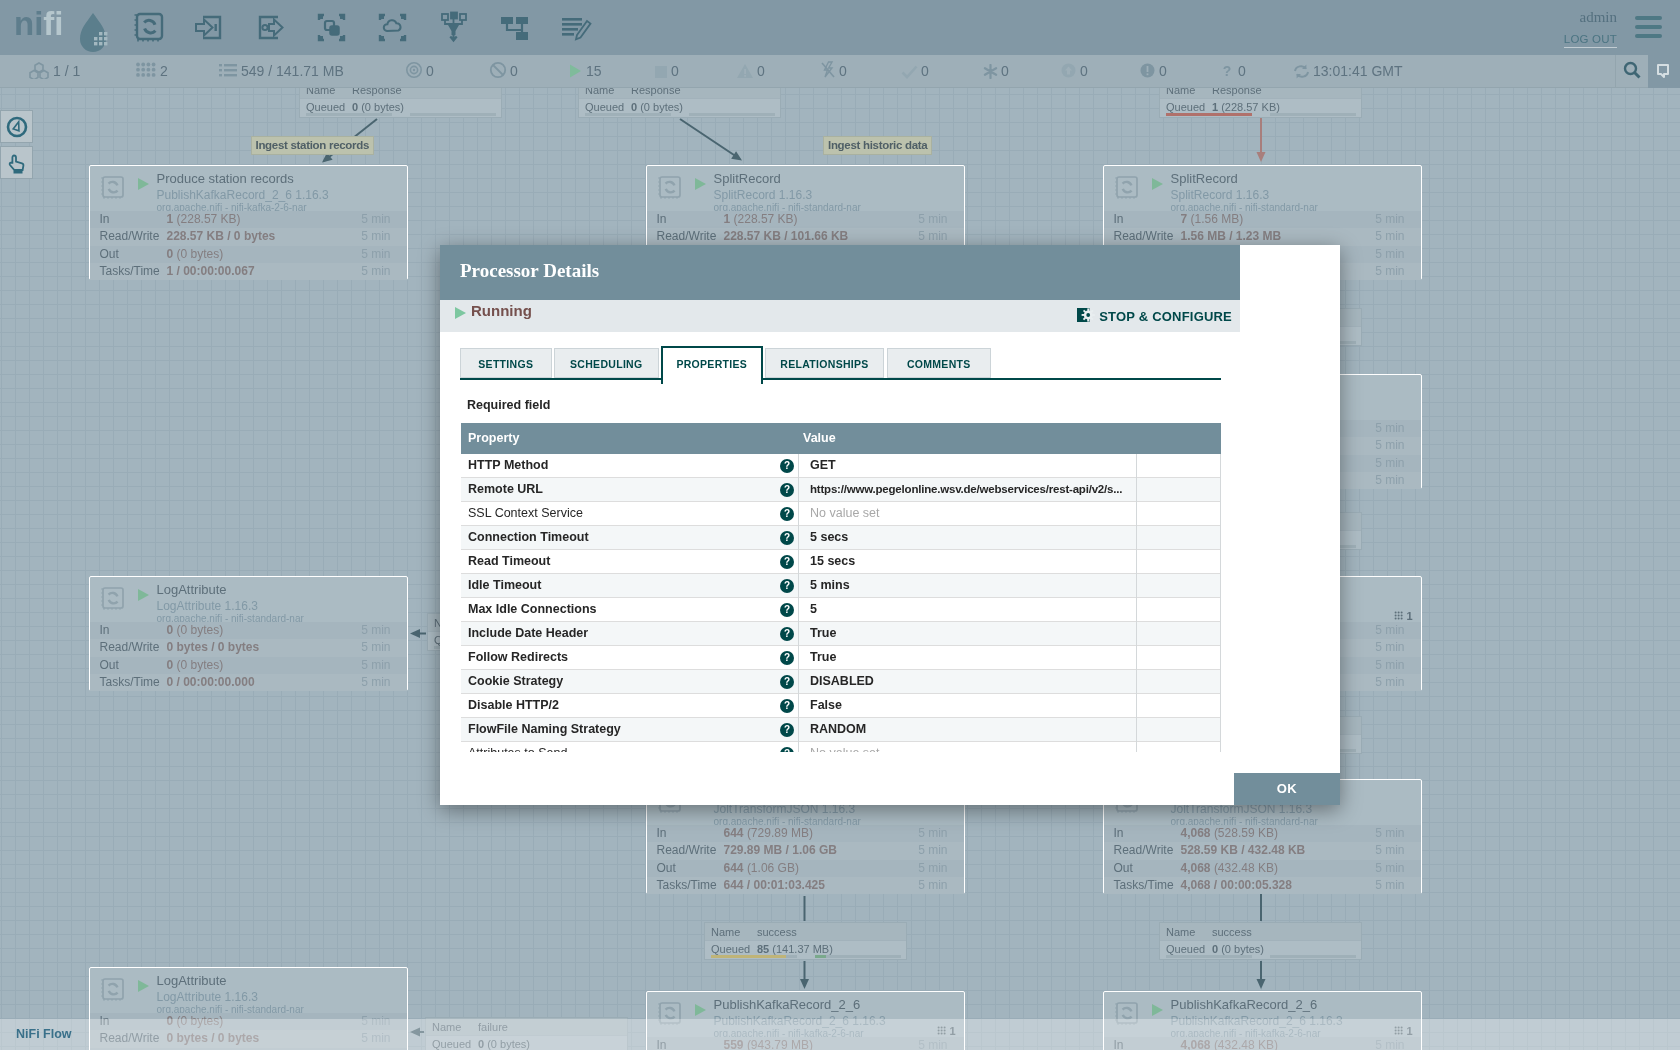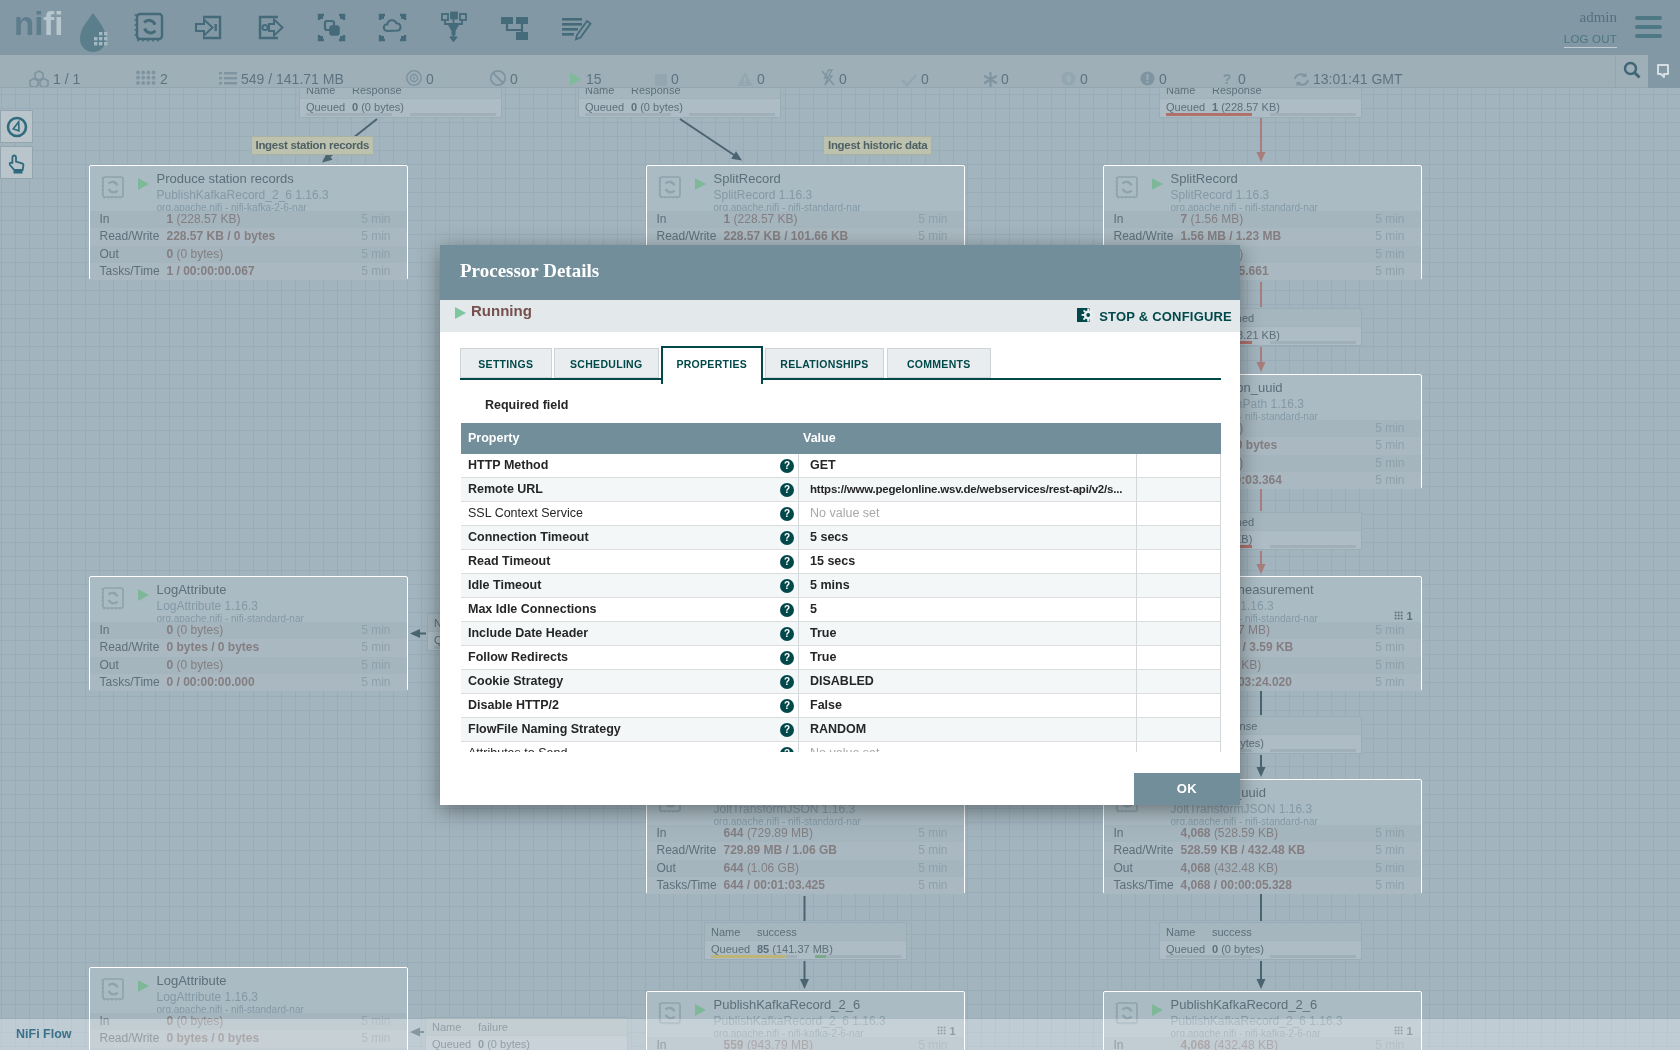--- a/index.html
+++ b/index.html
@@ -53,54 +53,54 @@
 #hdricons{position:absolute;left:132px;top:11px;}
 #hdricons svg{margin-right:28px;}
 #admin{position:absolute;right:63px;top:9px;font-size:15px;color:#54707f;text-align:right;font-family:"Liberation Serif",serif;}
 #admin .lo{display:block;width:max-content;margin-left:auto;font-size:11.5px;color:#4b7482;margin-top:7px;letter-spacing:0.2px;font-family:"Liberation Sans",sans-serif;border-bottom:1px solid rgba(255,255,255,0.5);padding-bottom:2px;}
 #burger{position:absolute;right:18px;top:16px;width:27px;height:26px;}
 #burger div{height:4.2px;background:#4e7884;margin-bottom:4.6px;border-radius:2px;}
 
 
 #statusbar{position:absolute;left:0;top:55px;width:1680px;height:33px;background:#9eafb8;
   border-bottom:1px solid #93a5ae;font-size:14px;color:#5e7380;}
-.stat{position:absolute;top:8px;height:33px;line-height:33px;white-space:nowrap;}
+.stat{position:absolute;top:0;height:33px;line-height:33px;white-space:nowrap;}
 .stat svg{vertical-align:-3px;}
 .stat .num{margin-left:3px;}
 #sbsep{position:absolute;left:1615px;top:0;width:1px;height:32px;background:#93a5ae;}
 #sbbtn{position:absolute;left:1648px;top:0px;width:32px;height:33px;background:#8298a5;}
 
 
 #footer{position:absolute;left:0;top:1019px;width:1680px;height:31px;background:rgba(255,255,255,0.33);z-index:40;}
 #crumb{position:absolute;left:16px;top:1027px;font-size:12.5px;font-weight:bold;color:#39708a;z-index:41;}
 
 
 .lbtn{position:absolute;left:0;width:33px;height:33px;background:#b9c5cb;
   border:1px solid #93a5ae;z-index:40;}
 .lbtn svg{margin:4px 0 0 4px;}
 
 
-#modal{position:absolute;left:440px;top:245px;width:800px;height:560px;background:#fff;
+#modal{position:absolute;left:440px;top:245px;width:900px;height:560px;background:#fff;
   z-index:50;box-shadow:0 5px 20px rgba(0,0,0,0.4);}
 #mhead{position:absolute;left:0;top:0;width:800px;height:55px;background:#728e9b;}
 #mtitle{position:absolute;left:20px;top:15px;font-family:"Liberation Serif",serif;
   font-size:19px;font-weight:bold;color:#fff;}
 #mstatus{position:absolute;left:0;top:55px;width:800px;height:32px;background:#e3e8eb;}
 #mrun{position:absolute;left:15px;top:7px;width:0;height:0;
   border-left:11px solid #7dc7a0;border-top:6px solid transparent;border-bottom:6px solid transparent;}
 #mrunt{position:absolute;left:31px;top:2px;font-size:15px;font-weight:bold;color:#75504d;}
 #mstop{position:absolute;right:8px;top:7px;font-size:13px;font-weight:bold;color:#004849;letter-spacing:0.2px;}
 #mstop svg{vertical-align:-3px;margin-right:4px;}
 .tab{position:absolute;top:103px;height:30px;line-height:30px;text-align:center;
   background:#e9edef;border:1px solid #ccd4d8;color:#004849;font-size:10.5px;font-weight:bold;letter-spacing:0.3px;}
 #tabline{position:absolute;left:20px;top:133px;width:761px;height:2px;background:#004849;}
 .tabactive{position:absolute;top:101px;height:38px;background:#fff;z-index:2;
   border:2px solid #004849;border-bottom:none;color:#004849;font-size:10.5px;font-weight:bold;
   letter-spacing:0.3px;text-align:center;line-height:32px;}
-#reqf{position:absolute;left:27px;top:153px;font-size:12.5px;font-weight:bold;color:#262626;margin-left:18px;}
+#reqf{position:absolute;left:27px;top:153px;font-size:12.5px;font-weight:bold;color:#262626;}
 #ptable{position:absolute;left:21px;top:178px;width:760px;height:329px;overflow:hidden;}
 #pthead{position:absolute;left:0;top:0;width:760px;height:31px;background:#728e9b;color:#fff;
   font-size:12.5px;font-weight:bold;line-height:31px;}
 .trow{position:absolute;left:0;width:760px;height:24px;border-bottom:1px solid #ddd;line-height:23px;font-size:12.5px;}
 .trow.alt{background:#f4f7f8;}
 .tp{position:absolute;left:7px;color:#262626;font-weight:bold;}
 .tp.opt{font-weight:normal;}
 .tv{position:absolute;left:349px;color:#262626;font-weight:bold;}
 .tv.unset{color:#a8a8a8;font-weight:normal;}
 .qm{position:absolute;left:319px;top:5px;width:14px;height:14px;border-radius:50%;background:#004849;

